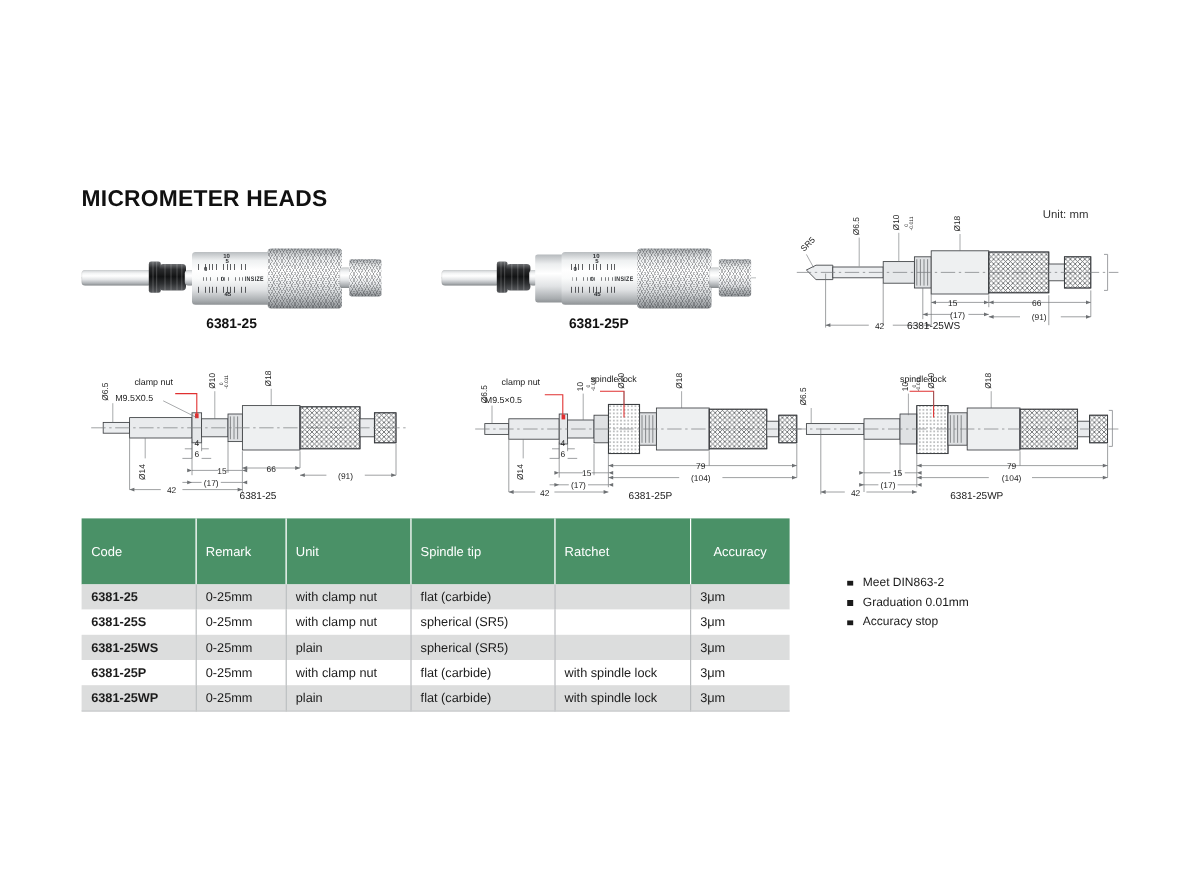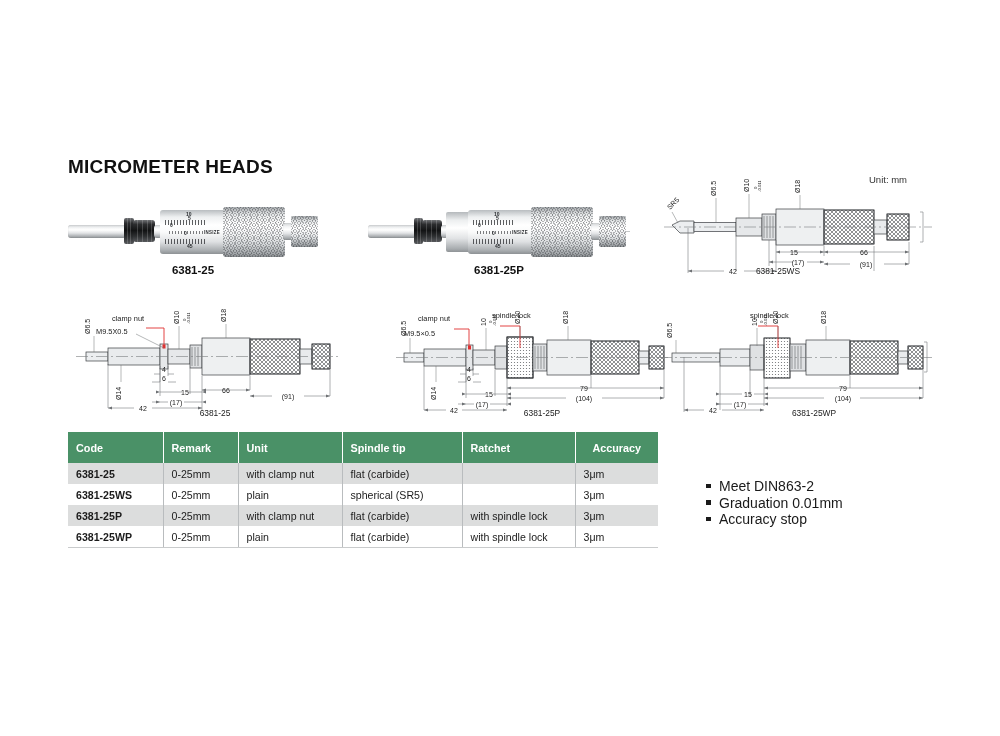--- a/index.html
+++ b/index.html
@@ -94,38 +94,38 @@
     font-size:8.4px;color:#1a1a1a;
   }
 
   
   #spec-table{
     position:absolute;left:68px;top:432px;width:590px;
     border-collapse:collapse;
     font-size:10.6px;
   }
   #spec-table th{
-    background:#4a9167;color:#ffffff;font-weight:bold;
-    text-align:left;padding:8px 8px;height:15px;
+    background:#4a9167;color:#ffffff;font-weight:normal;
+    text-align:left;padding:20px 8px;height:15px;
     border-right:1px solid #ffffff;
     font-size:10.8px;
   }
   #spec-table th:last-child{border-right:none;text-align:center;}
   #spec-table td{
     padding:3px 8px;height:15px;color:#1b1b1b;
     border-right:1px solid #b9bcbe;
   }
   #spec-table td:last-child{border-right:none;text-align:left;}
   #spec-table td:first-child{font-weight:bold;}
   #spec-table tbody tr:nth-child(odd) td{background:#dcdddd;}
   #spec-table tbody tr:nth-child(even) td{background:#ffffff;}
   #spec-table tbody tr:last-child td{border-bottom:1px solid #c9cbcc;}
 
   
-  #features{position:absolute;left:706px;top:478px;font-size:14px;line-height:16.5px;color:#1a1a1a;}
+  #features{position:absolute;left:706px;top:478px;font-size:10px;line-height:16.5px;color:#1a1a1a;}
   #features .feat{position:relative;padding-left:13px;}
   #features .bullet{
     position:absolute;left:0;top:5.5px;width:4.5px;height:4.5px;background:#1a1a1a;
   }
 </style>
 </head>
 <body>
 
 <div class="abs" id="page-title">MICROMETER HEADS</div>
 
@@ -576,20 +576,28 @@
   <tbody>
     <tr>
       <td>6381-25</td>
       <td>0-25mm</td>
       <td>with clamp nut</td>
       <td>flat (carbide)</td>
       <td></td>
       <td>3μm</td>
     </tr>
     <tr>
+      <td>6381-25S</td>
+      <td>0-25mm</td>
+      <td>with clamp nut</td>
+      <td>spherical (SR5)</td>
+      <td></td>
+      <td>3μm</td>
+    </tr>
+    <tr>
       <td>6381-25WS</td>
       <td>0-25mm</td>
       <td>plain</td>
       <td>spherical (SR5)</td>
       <td></td>
       <td>3μm</td>
     </tr>
     <tr>
       <td>6381-25P</td>
       <td>0-25mm</td>

